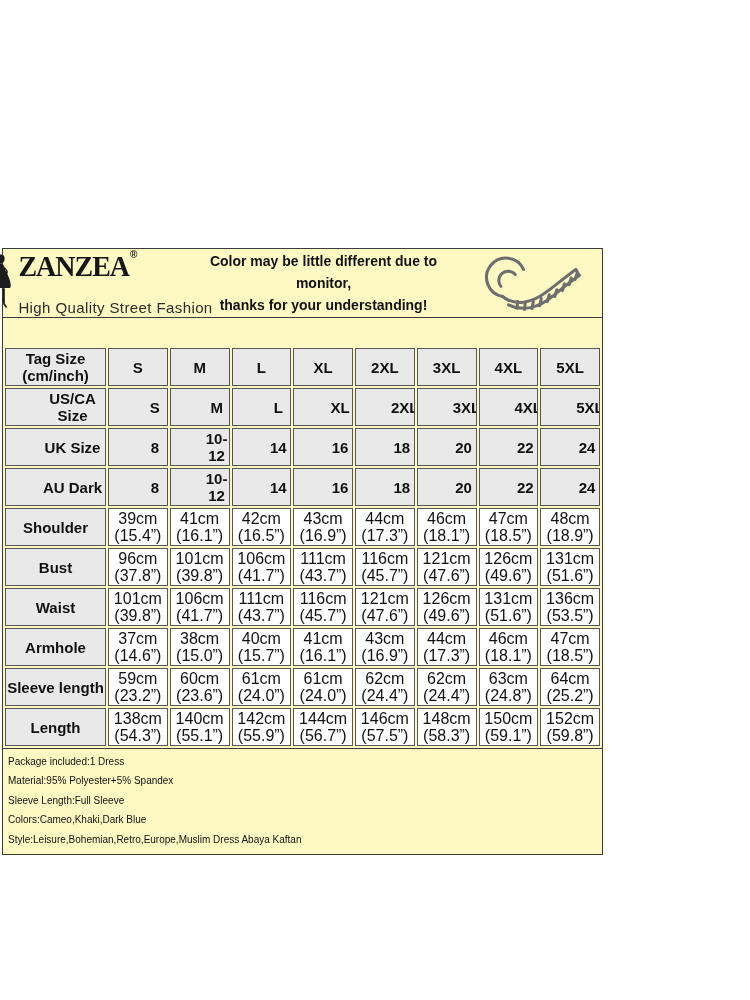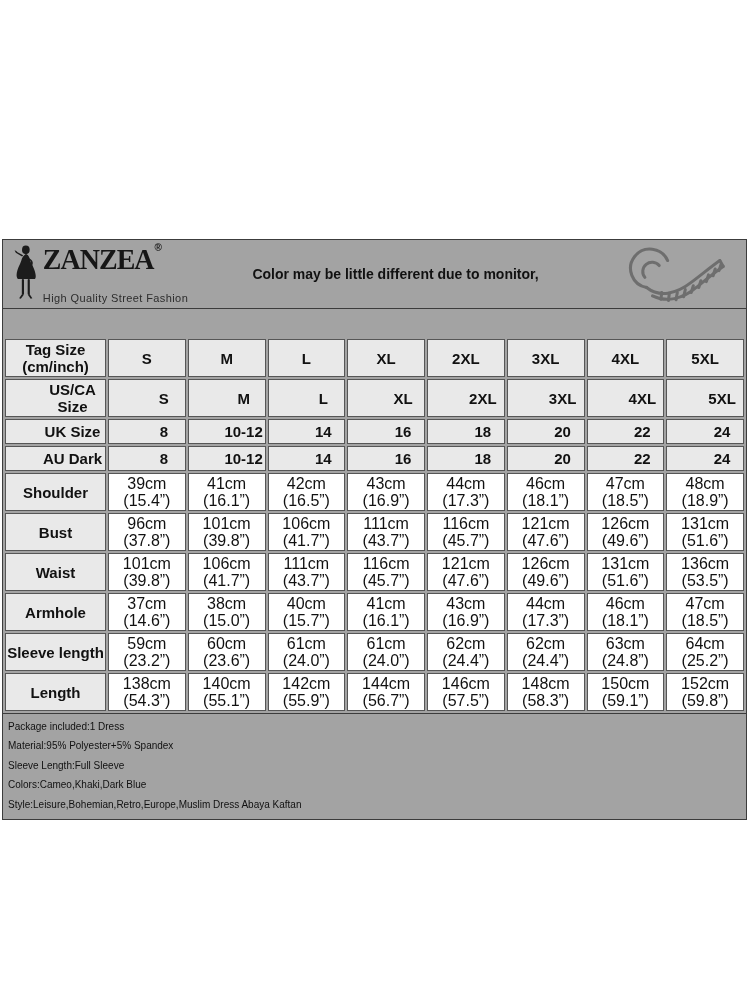--- a/index.html
+++ b/index.html
@@ -3,38 +3,38 @@
 <meta charset="utf-8">
 <style>
   html, body { margin: 0; padding: 0; background: #ffffff; }
   body {
     width: 750px; height: 1000px; position: relative;
     font-family: "Liberation Sans", "DejaVu Sans", sans-serif;
     color: #111;
     -webkit-font-smoothing: antialiased;
   }
   .sheet {
-    position: absolute; left: 2px; top: 239px; width: 745px;
-    border: 1px solid #3c3c3c; box-sizing: border-box; background: #a3a3a3;
+    position: absolute; left: 2px; top: 248px; width: 601px;
+    border: 1px solid #3c3c3c; box-sizing: border-box; background: #fef9c3;
   }
   
   .band {
     display: flex; align-items: center; height: 68px;
     border-bottom: 1px solid #3c3c3c;
   }
   .logo-wrap { width: 192px; display: flex; align-items: center; justify-content: center; gap: 3px; }
   .logo-text { display: flex; flex-direction: column; align-items: flex-start; }
   .brand-line { display: flex; align-items: flex-start; }
   .brand {
     font-family: "Liberation Serif", "DejaVu Serif", serif;
     font-weight: 700; font-size: 28px; letter-spacing: -1px; line-height: 28px; color: #161616;
     transform: scaleY(1.08); transform-origin: top left;
   }
   .reg { font-size: 10px; font-weight: 700; margin-left: 1px; margin-top: -2px; color: #161616; }
-  .tagline { font-size: 11px; color: #2c2c2c; letter-spacing: 0.4px; margin-top: 20px; white-space: nowrap; text-align: center; }
+  .tagline { font-size: 15px; color: #2c2c2c; letter-spacing: 0.4px; margin-top: 20px; white-space: nowrap; text-align: center; }
   .notice { flex: 1; text-align: center; font-weight: 700; font-size: 14px; line-height: 22px; padding: 0 2px; }
   .tape-wrap { width: 150px; display: flex; align-items: center; justify-content: center; }
   
   table.size-table {
     width: 100%; table-layout: fixed;
     border-collapse: separate; border-spacing: 2px;
     font-size: 15px;
     margin-top: 28px;
   }
   td { box-sizing: border-box; text-align: center; vertical-align: middle; border: 1px solid #565656; overflow: hidden; }
@@ -74,20 +74,21 @@
         <div class="brand-line">
           <span class="brand">ZANZEA</span>
           <span class="reg">®</span>
         </div>
         <span class="tagline">High Quality Street Fashion</span>
       </div>
     </div>
 
     <div class="notice">
       <div>Color may be little different due to monitor,</div>
+      <div>thanks for your understanding!</div>
     </div>
 
     <div class="tape-wrap">
       <svg width="116" height="64" viewBox="0 0 132 76">
         <g fill="none" stroke="#6e6e6e" stroke-width="3.6" stroke-linecap="round" stroke-linejoin="round">
           <path d="M62 22 A 23 23 0 1 0 37 54"></path>
           <path d="M52 28 A 11 11 0 1 0 35 42"></path>
           <path d="M37 54 C 52 66 72 62 90 48 C 102 39 114 29 124 22"></path>
           <path d="M44 64 C 60 72 80 68 96 54 C 107 45 119 35 128 29"></path>
           <path d="M124 22 L 128 29"></path>

